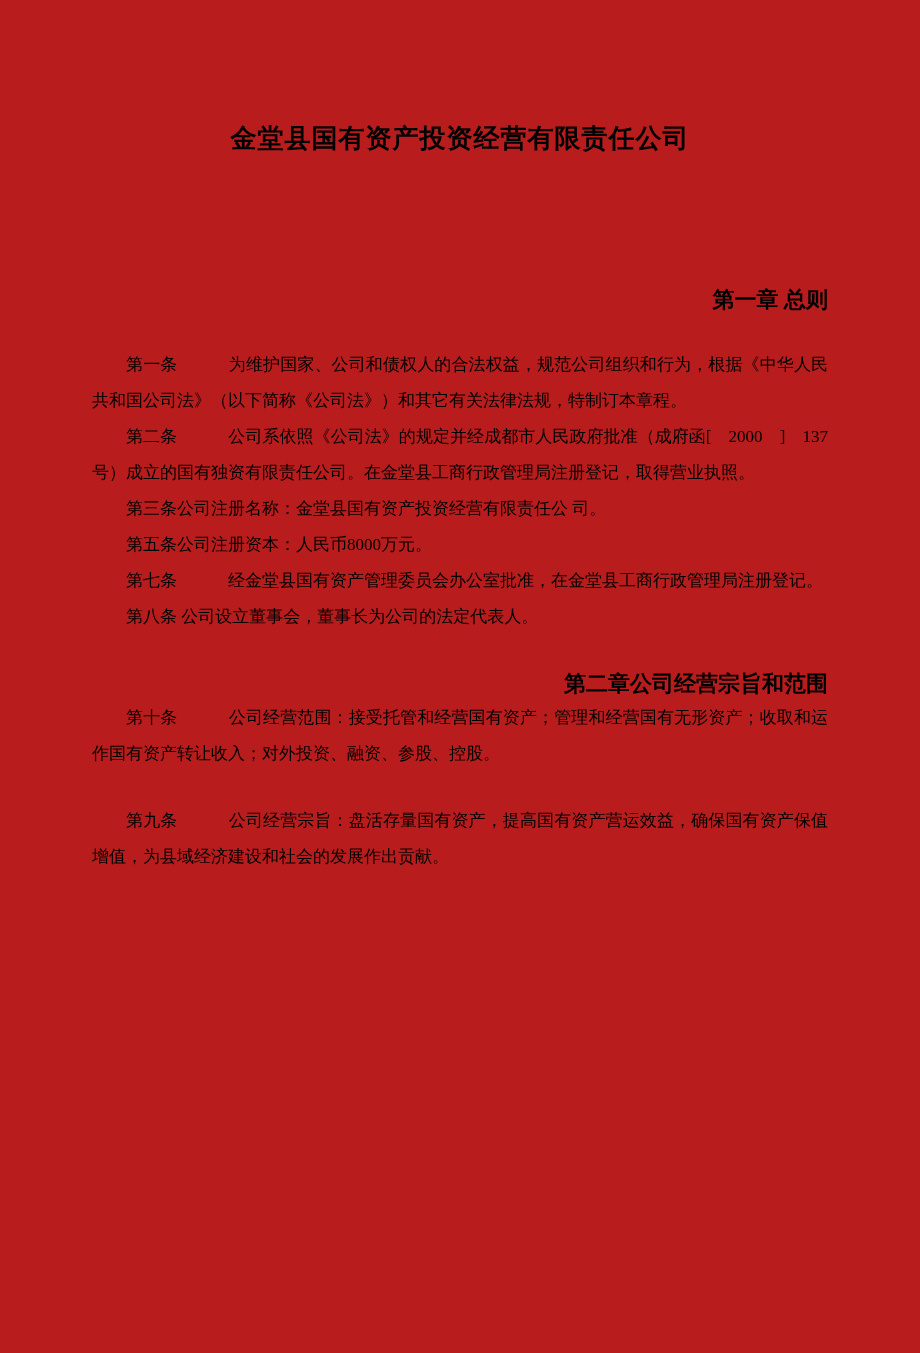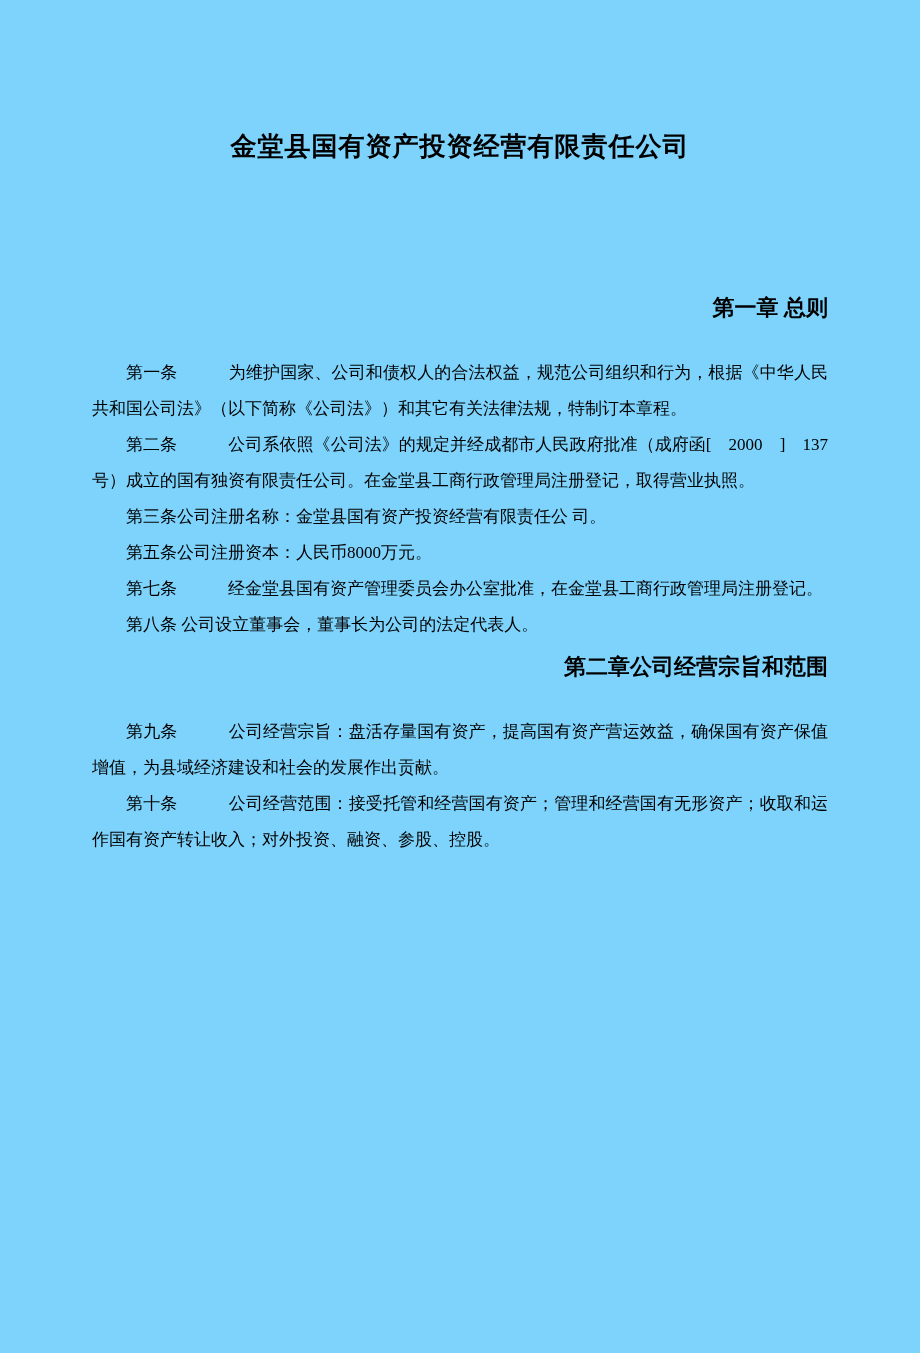--- a/index.html
+++ b/index.html
@@ -7,40 +7,40 @@
   body {
     width: 920px;
     height: 1353px;
     font-family: "Liberation Serif", "DejaVu Serif", serif;
     color: #000000;
     overflow: hidden;
   }
   .page {
     width: 920px;
     height: 1353px;
-    background: #7dd3fc;
-    padding: 8px 92px;
+    background: #b91c1c;
+    padding: 0 92px;
     overflow: hidden;
   }
   .doc-title {
     padding-top: 122px;
     text-align: center;
     font-size: 26px;
     font-weight: bold;
     line-height: 34px;
     letter-spacing: 1px;
   }
   .chapter-heading {
     text-align: right;
     font-size: 22px;
     font-weight: bold;
     line-height: 32px;
   }
   .ch1 { margin-top: 128px; }
-  .ch2 { margin-top: 8px; }
+  .ch2 { margin-top: 33px; }
   .ch3 {
     margin-top: 31px;
     text-align: left;
     padding-left: 174px;
   }
   .para {
     font-size: 17px;
     line-height: 36px;
     text-indent: 2em;
     text-align: justify;
@@ -66,18 +66,18 @@
 
   <p class="para">第五条公司注册资本：人民币8000万元。</p>
 
 
   <p class="para">第七条　　　经金堂县国有资产管理委员会办公室批准，在金堂县工商行政管理局注册登记。</p>
 
   <p class="para">第八条 公司设立董事会，董事长为公司的法定代表人。</p>
 
   <div class="chapter-heading ch2">第二章公司经营宗旨和范围</div>
 
+  <p class="para">第十条　　　公司经营范围：接受托管和经营国有资产；管理和经营国有无形资产；收取和运作国有资产转让收入；对外投资、融资、参股、控股。</p>
+
   <p class="para first-after-heading">第九条　　　公司经营宗旨：盘活存量国有资产，提高国有资产营运效益，确保国有资产保值增值，为县域经济建设和社会的发展作出贡献。</p>
-
-  <p class="para">第十条　　　公司经营范围：接受托管和经营国有资产；管理和经营国有无形资产；收取和运作国有资产转让收入；对外投资、融资、参股、控股。</p>
 
 
 </div>
 
 </body></html>

